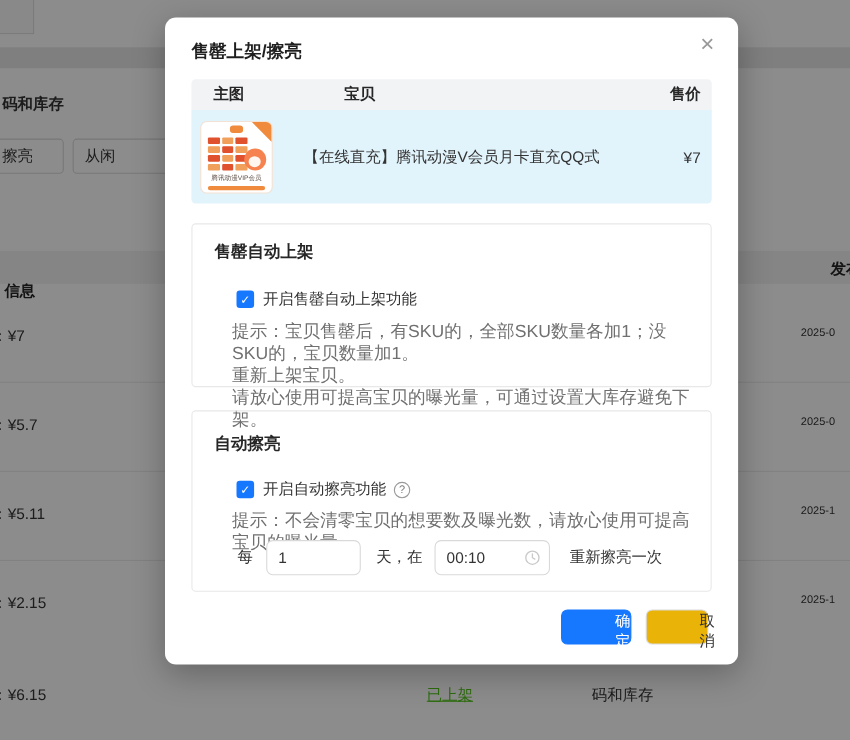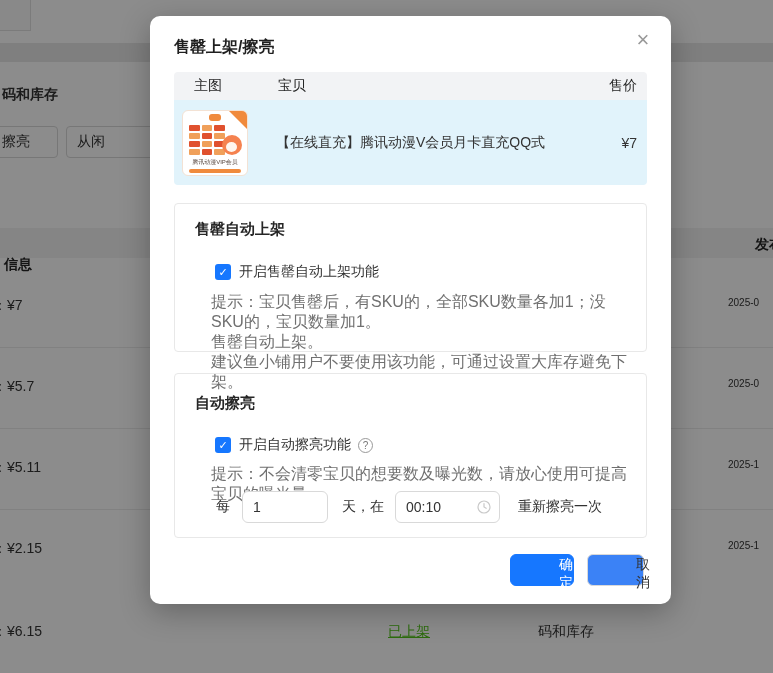--- a/index.html
+++ b/index.html
@@ -29,21 +29,21 @@
   .overlay{position:absolute;inset:0;background:rgba(0,0,0,0.45);z-index:5;}
   
   .modal{position:absolute;left:108px;top:16px;width:521px;height:588px;background:#fff;
     border-radius:10px;box-shadow:0 8px 30px rgba(0,0,0,.28);z-index:10;margin-left:42px;}
   .m-title{position:absolute;left:24px;top:21px;font-size:16px;font-weight:700;color:#1f1f1f;}
   .m-close{position:absolute;right:16px;top:12px;width:24px;height:24px;border:none;background:none;
     font-size:22px;line-height:24px;color:#999;cursor:pointer;padding:0;}
   
   .ptable{position:absolute;left:24px;top:56px;width:473px;}
   .pthead{height:28px;background:#f2f3f5;border-radius:4px 4px 0 0;display:flex;align-items:center;
-    font-size:14px;font-weight:400;color:#262626;}
+    font-size:14px;font-weight:700;color:#262626;gap:35px;}
   .pthead .c1{margin-left:20px;}
   .pthead .c2{margin-left:56px;}
   .pthead .c3{margin-left:auto;margin-right:10px;}
   .prow{height:85px;background:#e1f3fb;border-radius:0 0 4px 4px;display:flex;align-items:center;}
   .thumb{position:relative;width:66px;height:66px;margin-left:8px;background:#fff;border-radius:6px;
     overflow:hidden;border:1px solid #f3e2d4;box-sizing:border-box;flex:none;}
   .thumb .ribbon{position:absolute;right:0;top:0;width:0;height:0;
     border-top:18px solid #f08a3c;border-left:18px solid transparent;}
   .thumb .logo{position:absolute;left:26px;top:3px;width:12px;height:7px;background:#f08a3c;border-radius:3px;}
   .thumb .grid{position:absolute;left:6px;top:14px;width:36px;height:30px;
@@ -75,21 +75,21 @@
   .inp{height:32px;border:1px solid #d9d9d9;border-radius:6px;box-sizing:border-box;font-size:14px;
     color:#333;padding:0 10px;font-family:inherit;outline:none;}
   .inp-days{width:86px;}
   .timebox{position:relative;width:105px;}
   .inp-time{width:105px;padding-right:28px;}
   .clock{position:absolute;right:9px;top:9px;}
   
   .btn{position:absolute;top:538px;height:32px;border-radius:6px;font-size:14px;cursor:pointer;
     box-sizing:border-box;font-family:inherit;padding-left:48px;}
   .btn-ok{left:360px;width:64px;background:#1677ff;border:1px solid #1677ff;color:#fff;}
-  .btn-cancel{left:437px;width:57px;background:#3b82f6;border:1px solid #d9d9d9;color:#333;}
+  .btn-cancel{left:437px;width:57px;background:#eab308;border:1px solid #d9d9d9;color:#333;}
 </style>
 </head>
 <body>
 
 <div class="stage">
 
   <div class="bg">
     <div class="bg-cornerbox"></div>
     <div class="bg-band"></div>
     <div class="bg-vline"></div>
@@ -161,22 +161,22 @@
     </div>
 
     <div class="card card1">
       <div class="card-h">售罄自动上架</div>
       <div class="cbrow" style="top:59px">
         <span class="checkbox">✓</span>
         <span class="cblabel">开启售罄自动上架功能</span>
       </div>
       <div class="hints" style="top:88px">
         <div>提示：宝贝售罄后，有SKU的，全部SKU数量各加1；没SKU的，宝贝数量加1。</div>
-        <div>售罄自动上架。</div>
-        <div>建议鱼小铺用户不要使用该功能，可通过设置大库存避免下架。</div>
+        <div>重新上架宝贝。</div>
+        <div>请放心使用可提高宝贝的曝光量，可通过设置大库存避免下架。</div>
       </div>
     </div>
 
     <div class="card card2">
       <div class="card-h" style="top:20px">自动擦亮</div>
       <div class="cbrow" style="top:62px">
         <span class="checkbox">✓</span>
         <span class="cblabel">开启自动擦亮功能</span>
         <span class="helpicon">?</span>
       </div>

